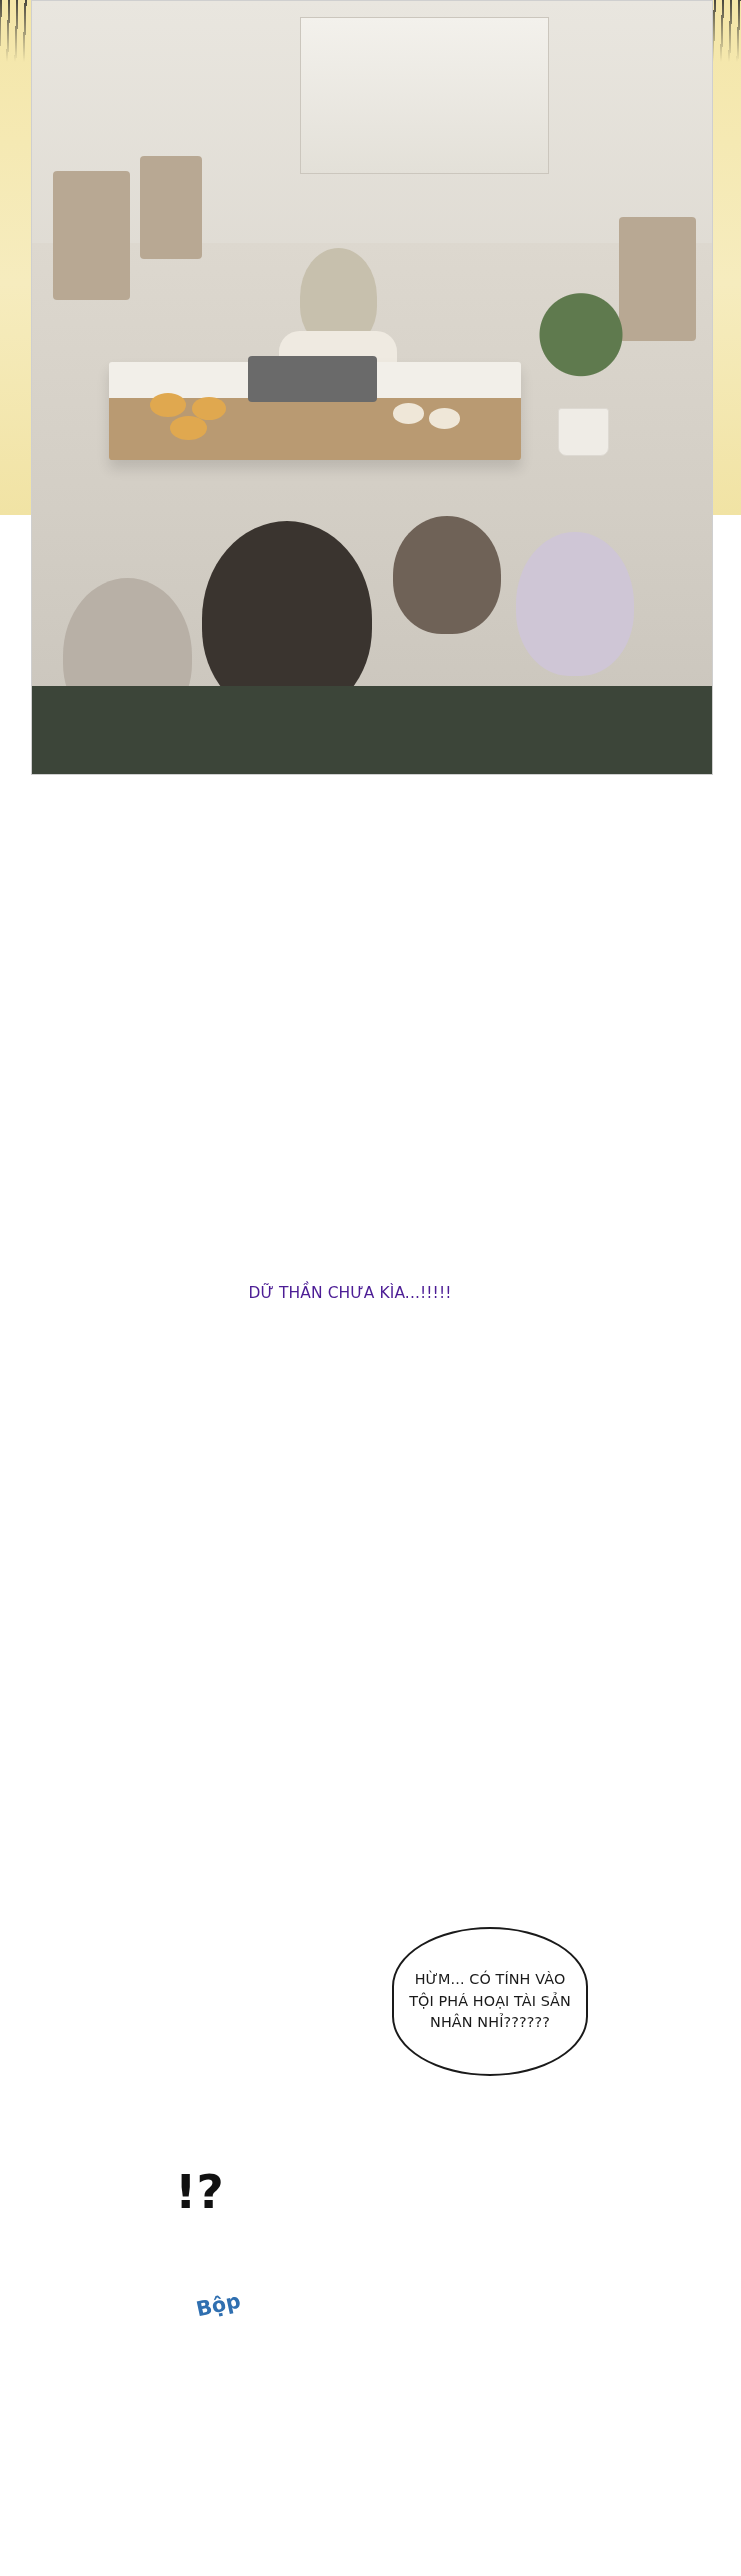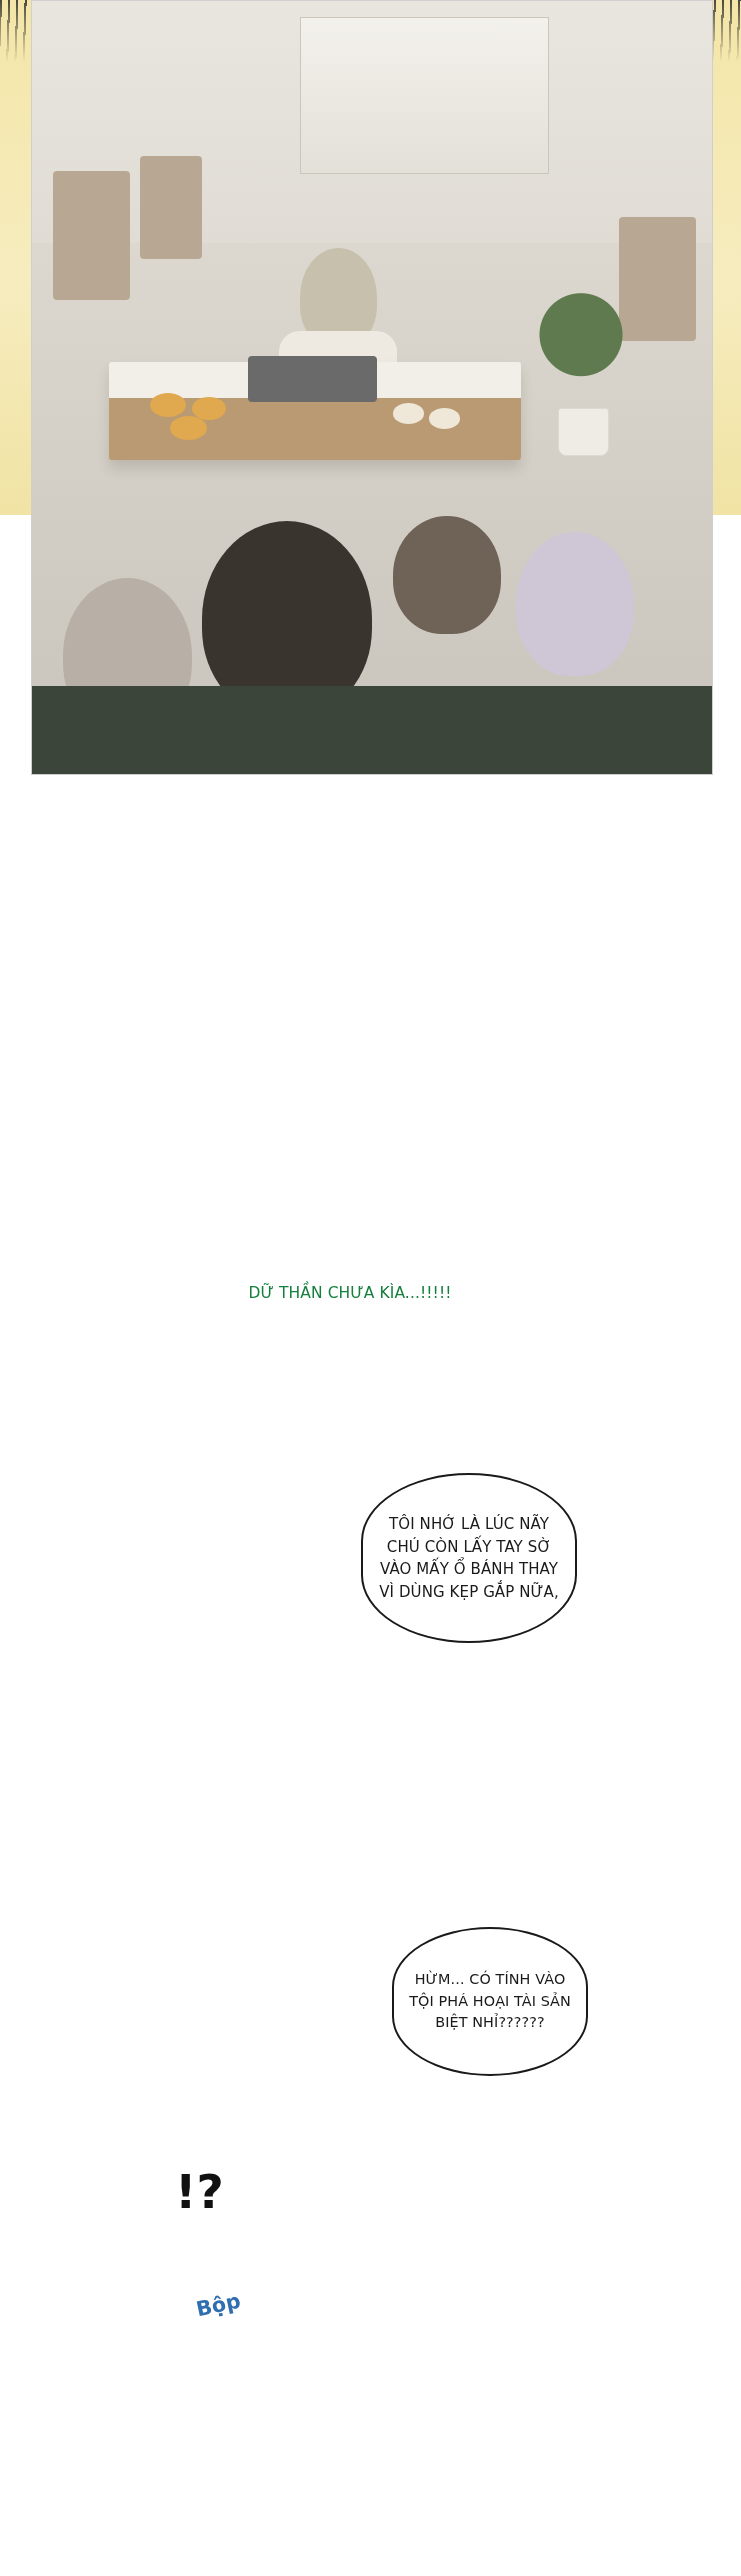--- a/index.html
+++ b/index.html
@@ -265,21 +265,21 @@
     clip-path:polygon(
       2% 42%, 9% 30%, 4% 18%, 15% 19%, 18% 7%, 27% 16%, 35% 4%,
       42% 15%, 50% 3%, 58% 15%, 66% 4%, 73% 16%, 82% 7%, 85% 19%,
       96% 18%, 91% 30%, 99% 42%, 90% 52%, 99% 62%, 90% 72%, 96% 84%,
       85% 83%, 82% 95%, 73% 86%, 65% 98%, 57% 86%, 50% 97%, 42% 86%,
       34% 98%, 26% 86%, 17% 95%, 14% 83%, 3% 84%, 9% 72%, 1% 62%, 9% 52%
     );
   }
   #bubble-du-than .txt{
     position:absolute;inset:0;display:flex;align-items:center;justify-content:center;
-    text-align:center;font-size:15.5px;line-height:1.5;color:#15803d;
+    text-align:center;font-size:15.5px;line-height:1.5;color:#4c1d95;
   }
 </style>
 </head>
 <body>
 
 <div class="page">
 
   <div class="bubble" id="bubble-hu-thoi" style="left:484px;top:77px;width:165px;height:118px;font-size:15.5px;">
     <span>HỪ... THÔI DỪNG ĐƯỢC RỒI ĐÓ.</span>
   </div>
@@ -345,27 +345,24 @@
     </div>
   </div>
 
   <div class="bubble" id="bubble-du-than" style="left:216px;top:1216px;width:268px;height:155px;">
     <div class="burst"></div>
     <div class="txt">
         <span>DỮ THẦN CHƯA KÌA...!!!!!</span>
       </div>
   </div>
 
-  <div class="bubble" id="bubble-toi-nho" style="left:361px;top:1473px;width:216px;height:170px;font-size:15px;">
-    <span>TÔI NHỚ LÀ LÚC NÃY CHÚ CÒN LẤY TAY SỜ VÀO MẤY Ổ BÁNH THAY VÌ DÙNG KẸP GẮP NỮA,</span>
-  </div>
 
 
   <div class="bubble" id="bubble-hum-co-tinh" style="left:392px;top:1927px;width:196px;height:149px;font-size:14.4px;">
-    <span>HỪM... CÓ TÍNH VÀO TỘI PHÁ HOẠI TÀI SẢN BIỆT NHỈ??????</span>
+    <span>HỪM... CÓ TÍNH VÀO TỘI PHÁ HOẠI TÀI SẢN NHÂN NHỈ??????</span>
   </div>
 
   <div class="panel" id="panel-2">
     <div class="wall-window"></div>
     <div class="floor"></div>
 
     <div class="chair" style="left:20.6px;top:170px;width:77px;height:129px;"></div>
     <div class="chair" style="left:587px;top:216px;width:77px;height:124px;"></div>
     <div class="chair" style="left:108px;top:155px;width:62px;height:103px;"></div>
 

